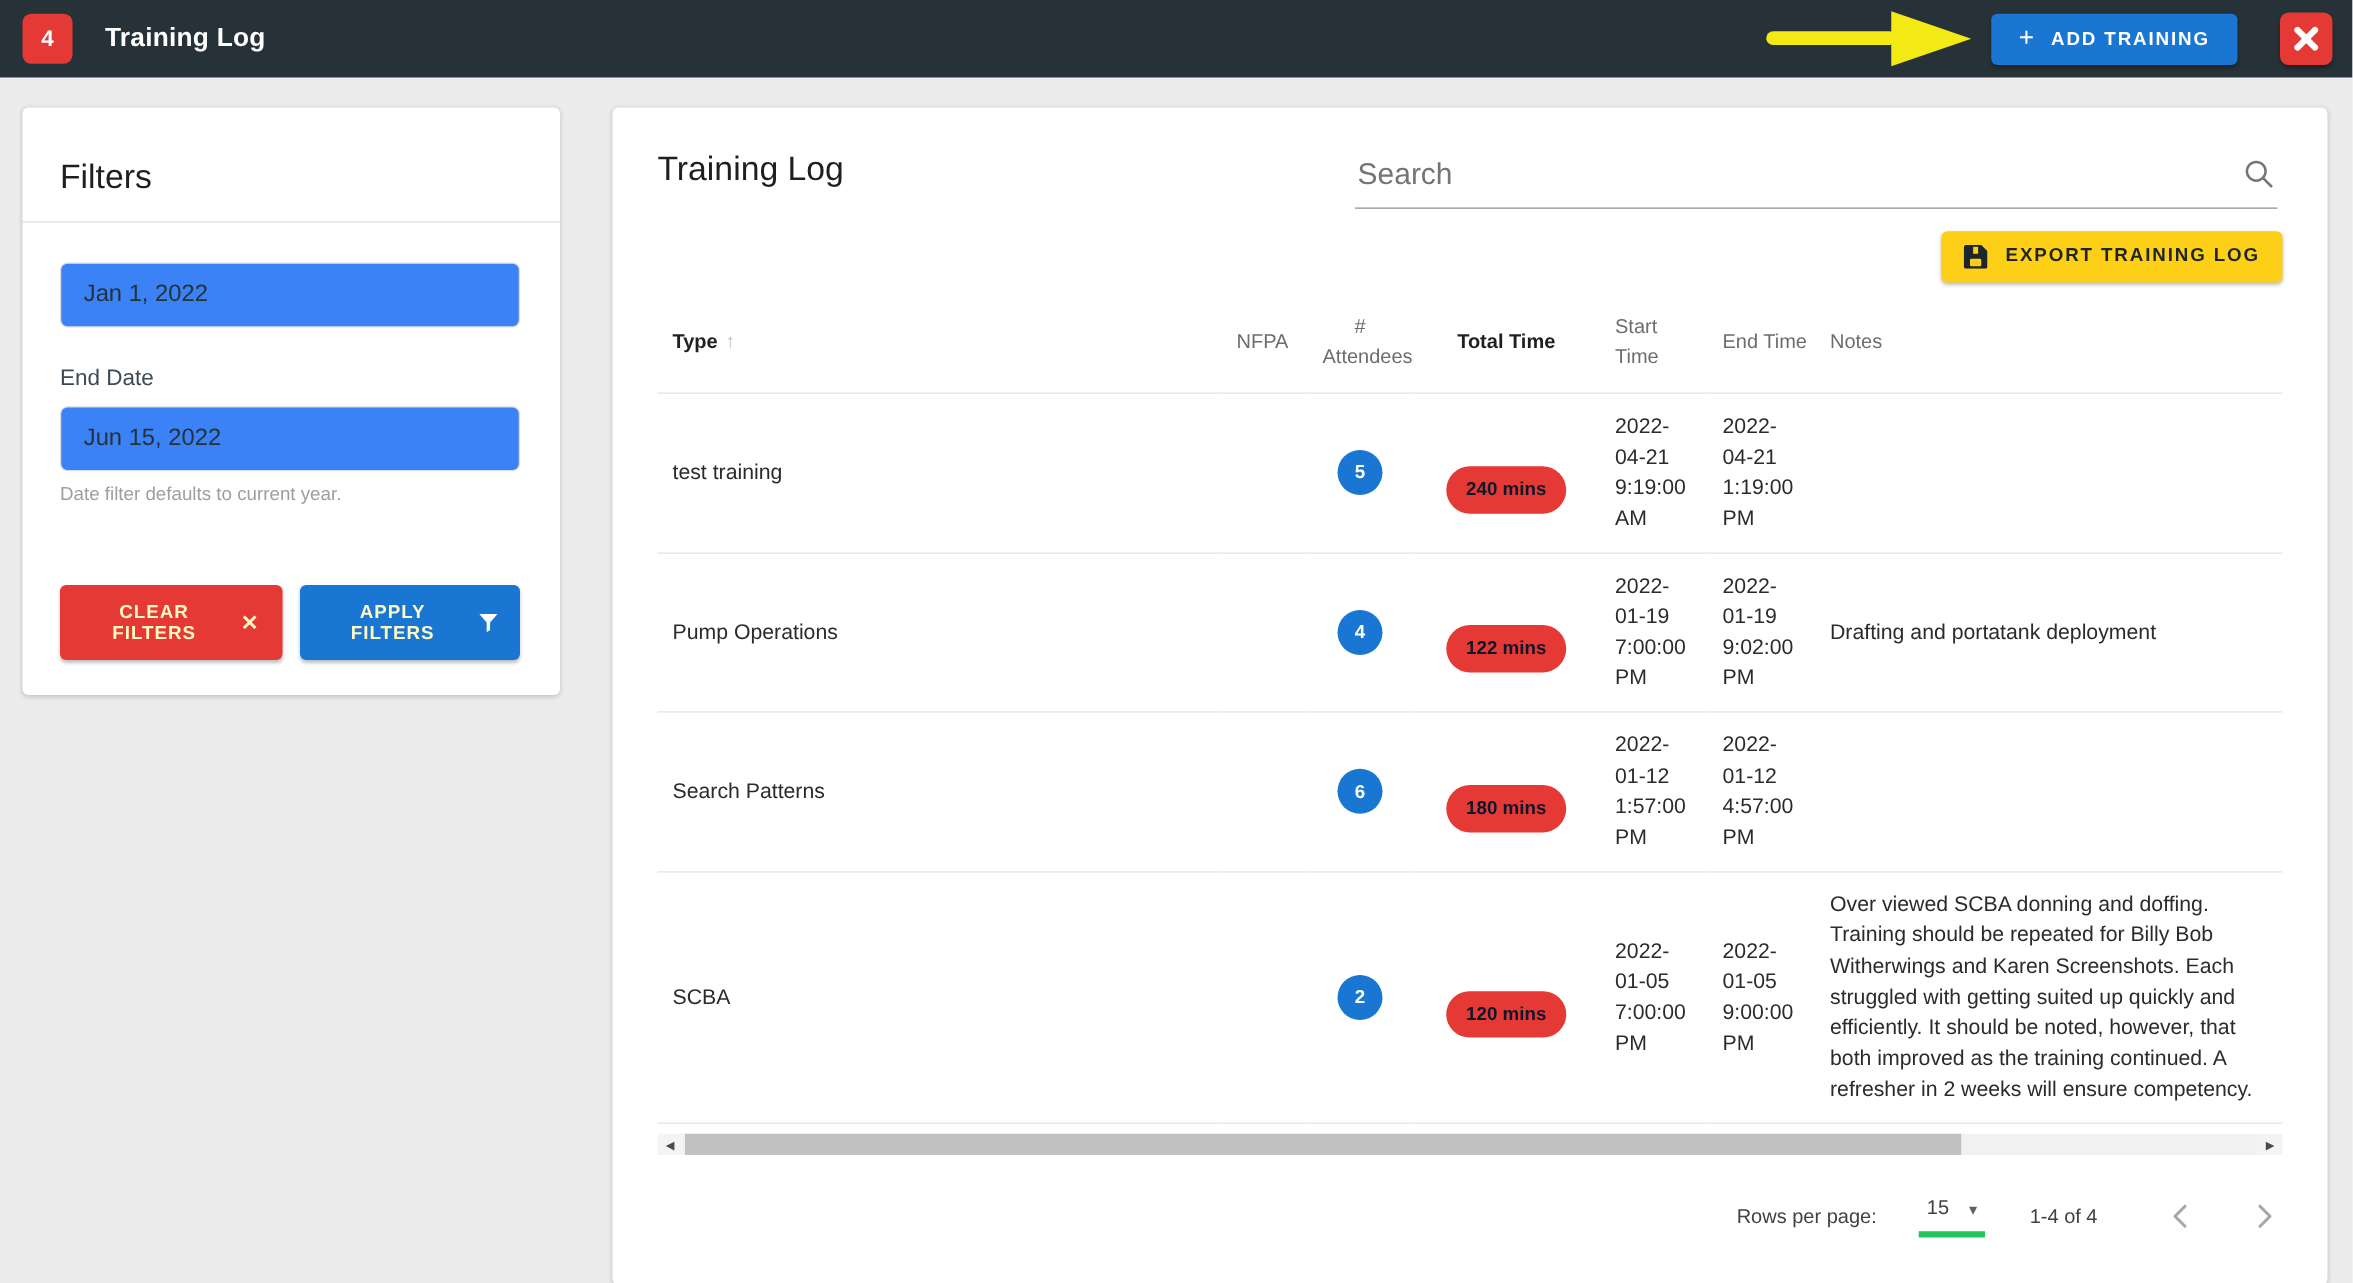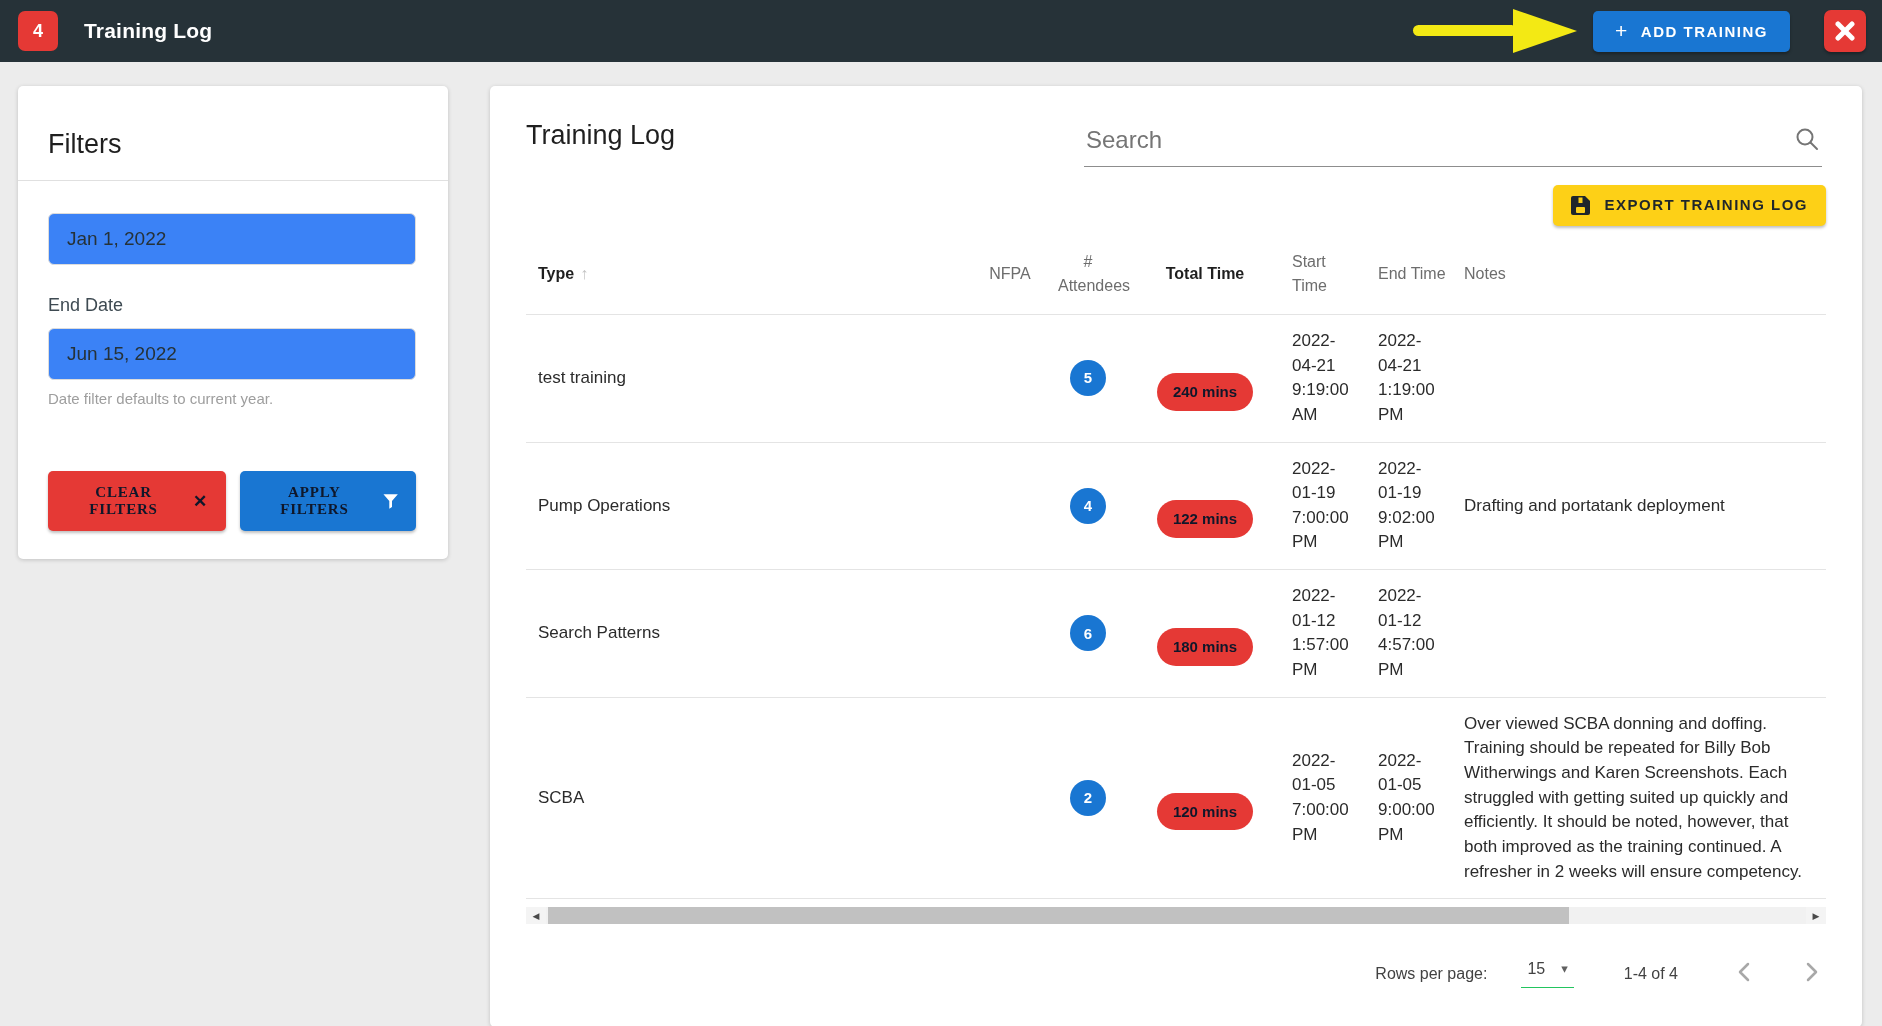--- a/index.html
+++ b/index.html
@@ -34,35 +34,35 @@
 
   
   .content { display: flex; align-items: flex-start; padding: 24px 20px 0 18px; }
   .card {
     background: #fff; border-radius: 5px;
     box-shadow: 0 1px 4px rgba(0,0,0,.18);
   }
 
   
   .filters-card { width: 430px; flex-shrink: 0; margin-right: 42px; }
-  .filters-head { padding: 26px 30px 20px 30px; margin-top: 17px; }
+  .filters-head { padding: 40px 30px 20px 30px; }
   .filters-title { font-size: 27px; font-weight: 500; color: #1f1f1f; }
   .divider { height: 1px; background: #e0e0e0; }
   .filters-body { padding: 32px 32px 16px 30px; }
   .field-label { font-size: 18px; color: #3e4a52; margin-bottom: 12px; }
   .field-input {
     width: 100%; height: 52px; border: 1px solid #dcdcdc; border-radius: 6px;
     font-family: inherit; font-size: 19px; color: #263238; padding: 0 18px;
     background: #3b82f6; outline: none;
   }
   .field-gap { height: 30px; }
   .helper-text { font-size: 15px; color: #9e9e9e; margin-top: 10px; }
   .filters-actions { display: flex; margin-top: 64px; padding-bottom: 12px; }
   .clear-btn, .apply-btn {
-    border: none; cursor: pointer; font-family: Liberation Serif, serif; color: #0f172a;
+    border: none; cursor: pointer; font-family: Liberation Sans, sans-serif; color: #fef9c3;
     font-size: 15px; font-weight: bold; letter-spacing: .8px;
     padding: 13px 18px; border-radius: 5px; display: inline-flex; align-items: center;
     box-shadow: 0 2px 3px rgba(0,0,0,.25);
   }
   .clear-btn { background: #e53935; margin-right: 14px; }
   .clear-btn .x-glyph { font-size: 17px; font-weight: bold; margin-left: 12px; }
   .apply-btn { background: #1976d2; }
   .apply-btn svg { margin-left: 12px; }
 
   
@@ -127,22 +127,22 @@
   .hscroll-track { flex: 1; height: 17px; background: #f1f1f1; position: relative; }
   .hscroll-thumb { position: absolute; left: 2px; top: 0; height: 17px; width: 81%; background: #c1c1c1; cursor: grab; }
 
   
   .pagination {
     display: flex; align-items: center; justify-content: flex-end;
     margin-top: 34px; padding-bottom: 18px; font-size: 16px; color: #424242;
   }
   .rpp-label { margin-right: 34px; }
   .rpp-select {
-    display: inline-flex; align-items: center; border-bottom: 1px solid #22c55e;
-    padding: 0 6px 9px 6px; margin-right: 50px; cursor: pointer;
+    display: inline-flex; align-items: center; border-bottom: 5px solid #22c55e;
+    padding: 0 6px 9px 6px; margin-right: 36px; cursor: pointer;
   }
   .rpp-value { font-size: 16px; color: #424242; margin-right: 16px; }
   .rpp-caret { font-size: 13px; color: #616161; }
   .range-label { margin-right: 56px; }
   .pg-chevron { background: none; border: none; cursor: pointer; padding: 4px; margin-right: 48px; }
   .pg-chevron:last-child { margin-right: 4px; }
 </style>
 </head>
 <body>
 

